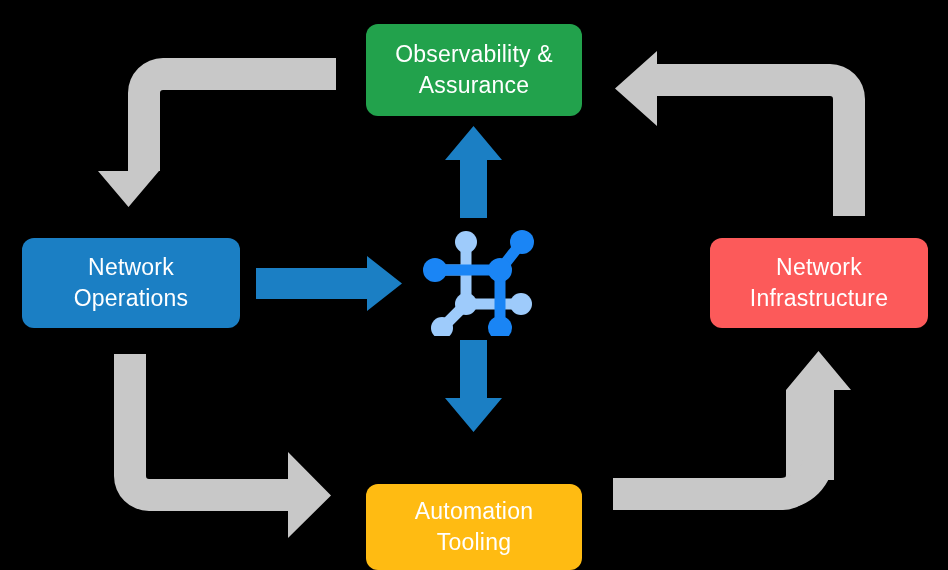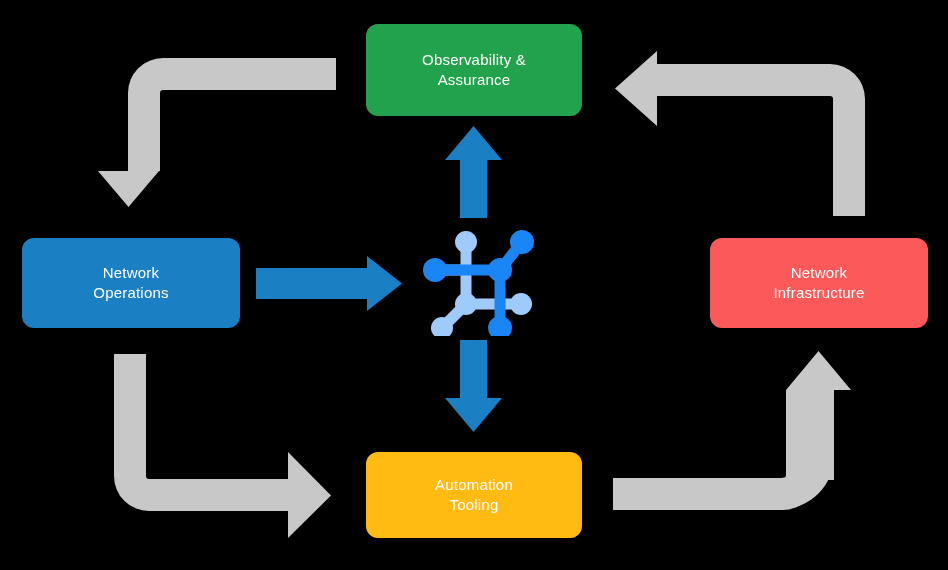--- a/index.html
+++ b/index.html
@@ -17,21 +17,21 @@
     font-family: "Liberation Sans", "DejaVu Sans", sans-serif;
   }
   .node-box {
     position: absolute;
     border-radius: 12px;
     display: flex;
     align-items: center;
     justify-content: center;
     text-align: center;
     color: #ffffff;
-    font-size: 15px;
+    font-size: 23px;
     line-height: 1.35;
     font-weight: 400;
     letter-spacing: 0.2px;
     box-sizing: border-box;
     padding: 6px 10px;
     white-space: pre-line;
   }
   #box-observability {
     left: 366px; top: 24px; width: 216px; height: 92px;
     background: #22a24c;
@@ -207,18 +207,18 @@
   <div id="box-network-operations" class="node-box" style="background: rgb(27, 127, 196); color: rgb(255, 255, 255);">
     <span>Network
 Operations</span>
   </div>
 
   <div id="box-network-infrastructure" class="node-box" style="background: rgb(252, 90, 90); color: rgb(255, 255, 255);">
     <span>Network
 Infrastructure</span>
   </div>
 
-  <div id="box-automation-tooling" class="node-box" style="background: rgb(255, 187, 18); color: rgb(255, 255, 255);">
+  <div id="box-automation-tooling" class="node-box" style="background: rgb(255, 187, 18); color: rgb(255, 255, 255); margin-top: 32px;">
     <span>Automation
 Tooling</span>
   </div>
 
 </div>
 
 </body></html>

